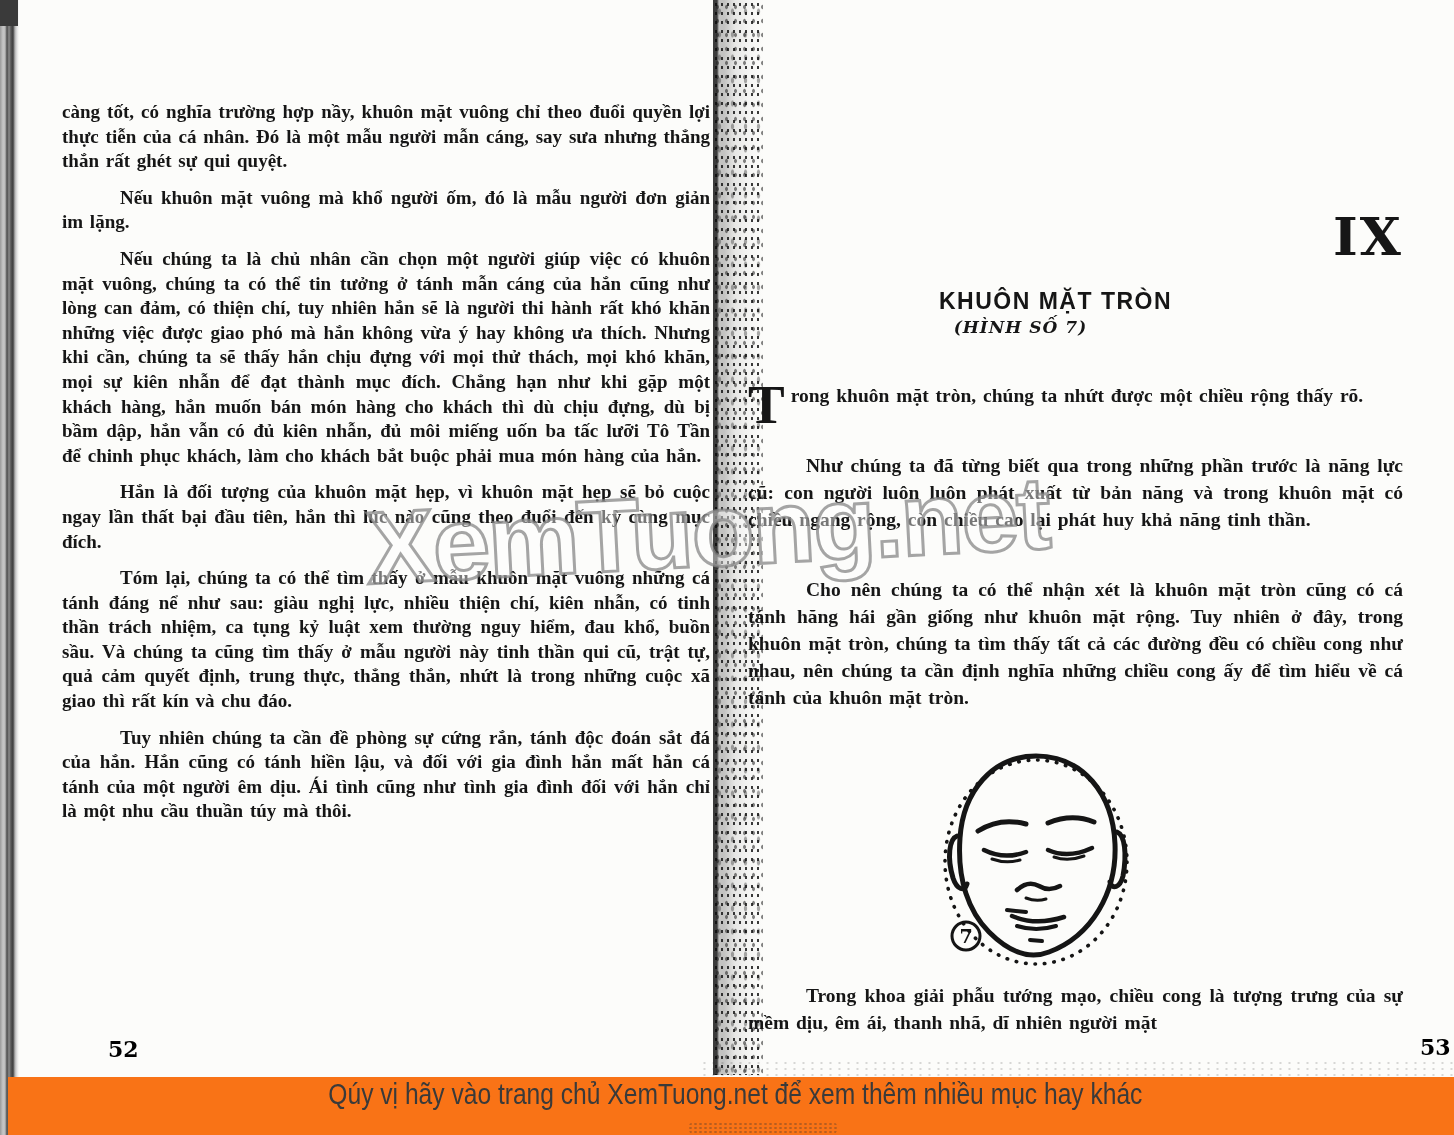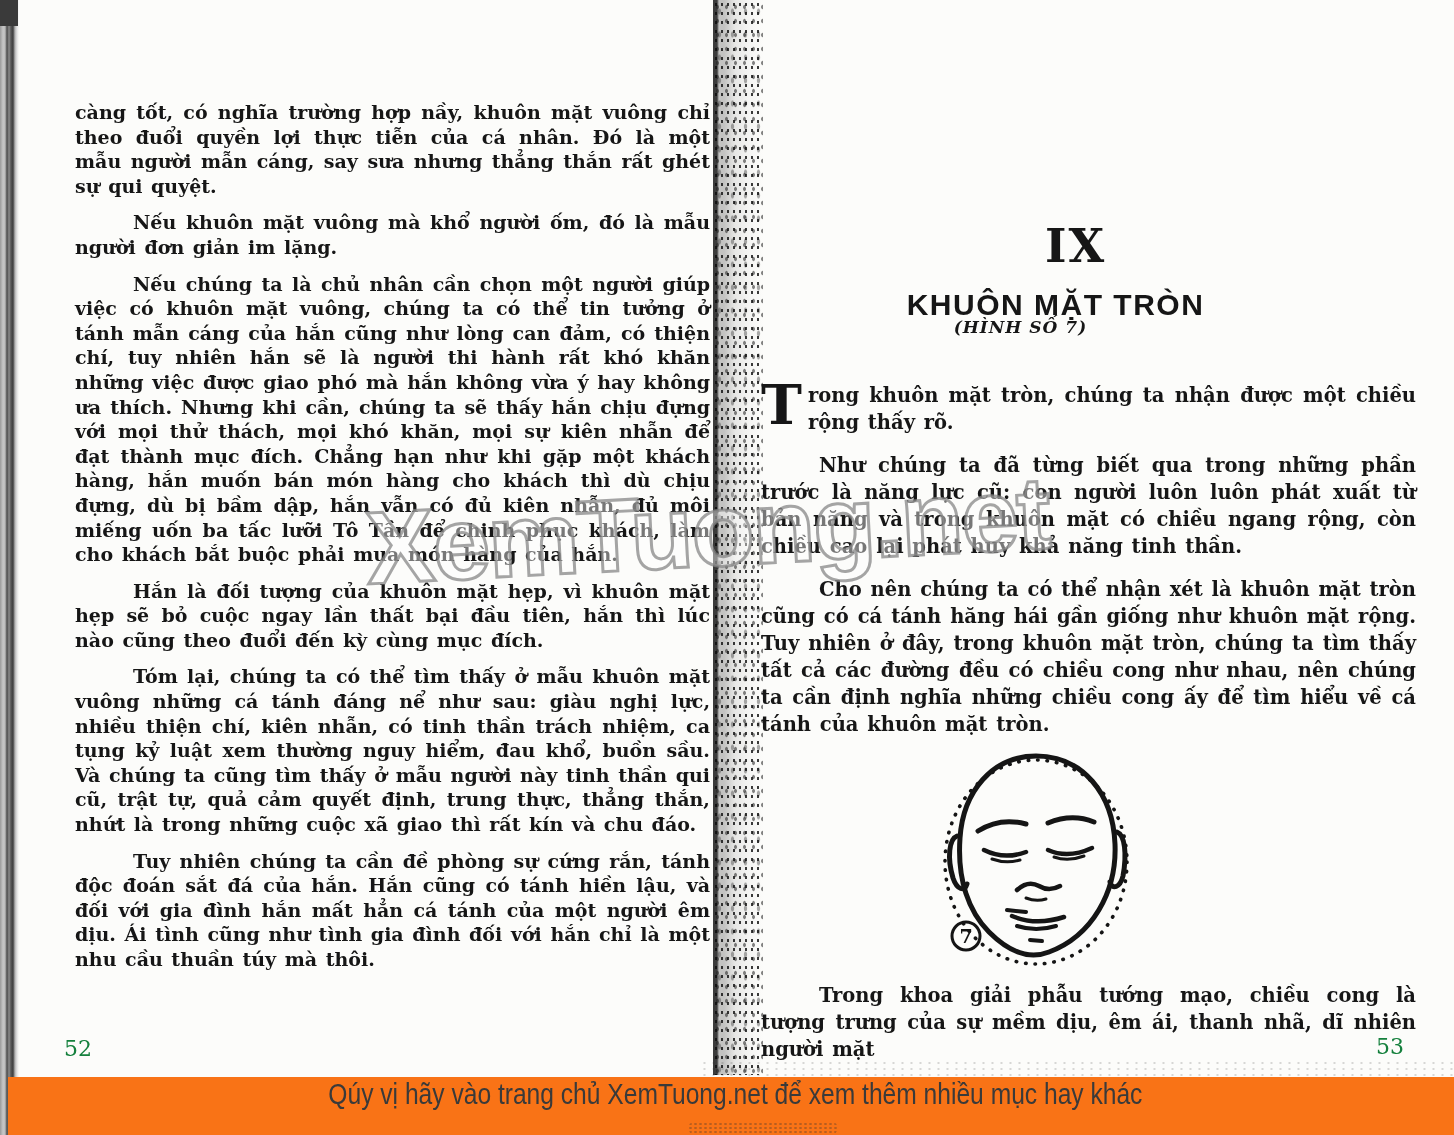--- a/index.html
+++ b/index.html
@@ -43,59 +43,60 @@
   }
   .bottom-smudge {
     position: absolute; left: 688px; top: 1122px; width: 150px; height: 12px;
     background-image: radial-gradient(rgba(50,50,50,0.55) 1px, transparent 1.6px);
     background-size: 5px 4px; opacity: .6; border-radius: 6px;
   }
 
   
   .page { position: absolute; color: #161616; }
   .page p {
-    margin: 0 0 12px 13px;
+    margin: 0 0 12px 0;
     font-size: 19px; line-height: 24.6px;
-    font-weight: 700; text-align: justify; word-spacing: 2px;
+    font-weight: 700; text-align: justify; word-spacing: 2px; font-family: Liberation Serif, serif;
   }
   .page p.indent { text-indent: 58px; }
   #left-page  { left: 62px;  top: 100px; width: 648px; }
   #right-page { left: 748px; top: 0;     width: 655px; height: 1075px; }
 
   #right-page p { font-size: 19.5px; line-height: 27px; }
 
   .chapter-numeral {
     position: absolute; top: 205px; left: 0; width: 655px;
-    text-align: center; font-size: 46px; font-weight: 700; letter-spacing: 2px; margin-top: 14px;
+    text-align: right; font-size: 53px; font-weight: 700; letter-spacing: 2px;
   }
   .chapter-title {
     position: absolute; top: 288px; left: -20px; width: 655px;
     text-align: center; font-family: "Liberation Sans", sans-serif;
-    font-size: 30px; font-weight: 700; letter-spacing: 1.5px;
+    font-size: 23px; font-weight: 700; letter-spacing: 1.5px;
   }
   .chapter-subtitle {
     position: absolute; top: 317px; left: -55px; width: 655px;
     text-align: center; font-size: 17px; font-weight: 700; font-style: italic;
     letter-spacing: 1px;
   }
   .intro   { position: absolute; top: 382px; left: 0; width: 655px; }
   .para2   { position: absolute; top: 452px; left: 0; width: 655px; }
   .para3   { position: absolute; top: 576px; left: 0; width: 655px; }
   .closing { position: absolute; top: 982px; left: 0; width: 655px; }
 
   .drop-cap {
     float: left; font-size: 55px; line-height: 42px; font-weight: 700;
     margin: 2px 6px 0 0;
   }
 
   .figure { position: absolute; top: 740px; left: 148px; width: 352px; height: 242px; }
 
   .page-number {
-    position: absolute; font-size: 22px; font-weight: 400; color: #15803d;
+    position: absolute; font-size: 22px; font-weight: 700; color: #000000;
     font-family: "DejaVu Serif", serif;
+    margin-left: 44px;
   }
   #page-num-left  { left: 64px;   top: 1036px; }
   #page-num-right { left: 1376px; top: 1034px; }
 
   
   .watermark {
     position: absolute; left: 366px; top: 490px;
     font-family: "Liberation Sans", sans-serif;
     font-size: 103px; font-weight: 700; letter-spacing: -2px;
     transform: rotate(-3deg); transform-origin: left center;
@@ -137,21 +138,21 @@
     <p class="indent">Tóm lại, chúng ta có thể tìm thấy ở mẫu khuôn mặt vuông những cá tánh đáng nể như sau: giàu nghị lực, nhiều thiện chí, kiên nhẫn, có tinh thần trách nhiệm, ca tụng kỷ luật xem thường nguy hiểm, đau khổ, buồn sầu. Và chúng ta cũng tìm thấy ở mẫu người này tinh thần qui cũ, trật tự, quả cảm quyết định, trung thực, thẳng thắn, nhứt là trong những cuộc xã giao thì rất kín và chu đáo.</p>
     <p class="indent">Tuy nhiên chúng ta cần đề phòng sự cứng rắn, tánh độc đoán sắt đá của hắn. Hắn cũng có tánh hiền lậu, và đối với gia đình hắn mất hẳn cá tánh của một người êm dịu. Ái tình cũng như tình gia đình đối với hắn chỉ là một nhu cầu thuần túy mà thôi.</p>
   </div>
   <div id="page-num-left" class="page-number">52</div>
 
   <div id="right-page" class="page">
     <div class="chapter-numeral">IX</div>
     <div class="chapter-title">KHUÔN MẶT TRÒN</div>
     <div class="chapter-subtitle">(HÌNH SỐ 7)</div>
 
-    <p class="intro"><span class="drop-cap">T</span><span>rong khuôn mặt tròn, chúng ta nhận được một chiều rộng thấy rõ.</span></p>
+    <p class="intro"><span class="drop-cap">T</span><span>rong khuôn mặt tròn, chúng ta nhứt được một chiều rộng thấy rõ.</span></p>
 
     <p class="para2 indent">Như chúng ta đã từng biết qua trong những phần trước là năng lực cũ: con người luôn luôn phát xuất từ bản năng và trong khuôn mặt có chiều ngang rộng, còn chiều cao lại phát huy khả năng tinh thần.</p>
     <p class="para3 indent">Cho nên chúng ta có thể nhận xét là khuôn mặt tròn cũng có cá tánh hăng hái gần giống như khuôn mặt rộng. Tuy nhiên ở đây, trong khuôn mặt tròn, chúng ta tìm thấy tất cả các đường đều có chiều cong như nhau, nên chúng ta cần định nghĩa những chiều cong ấy để tìm hiểu về cá tánh của khuôn mặt tròn.</p>
 
     <div class="figure">
       <svg width="352" height="242" viewBox="0 0 352 242">
 
         <ellipse class="stroke" cx="140" cy="122" rx="91" ry="102" stroke-width="3.6" stroke-dasharray="0.5 9"></ellipse>
 
         <path class="stroke" stroke-width="5" d="M 140,16 C 96,16 67,52 64,98 C 61,140 73,172 93,192 C 112,211 133,220 153,212 C 196,196 221,152 219,104 C 217,54 187,16 140,16 Z"></path>

